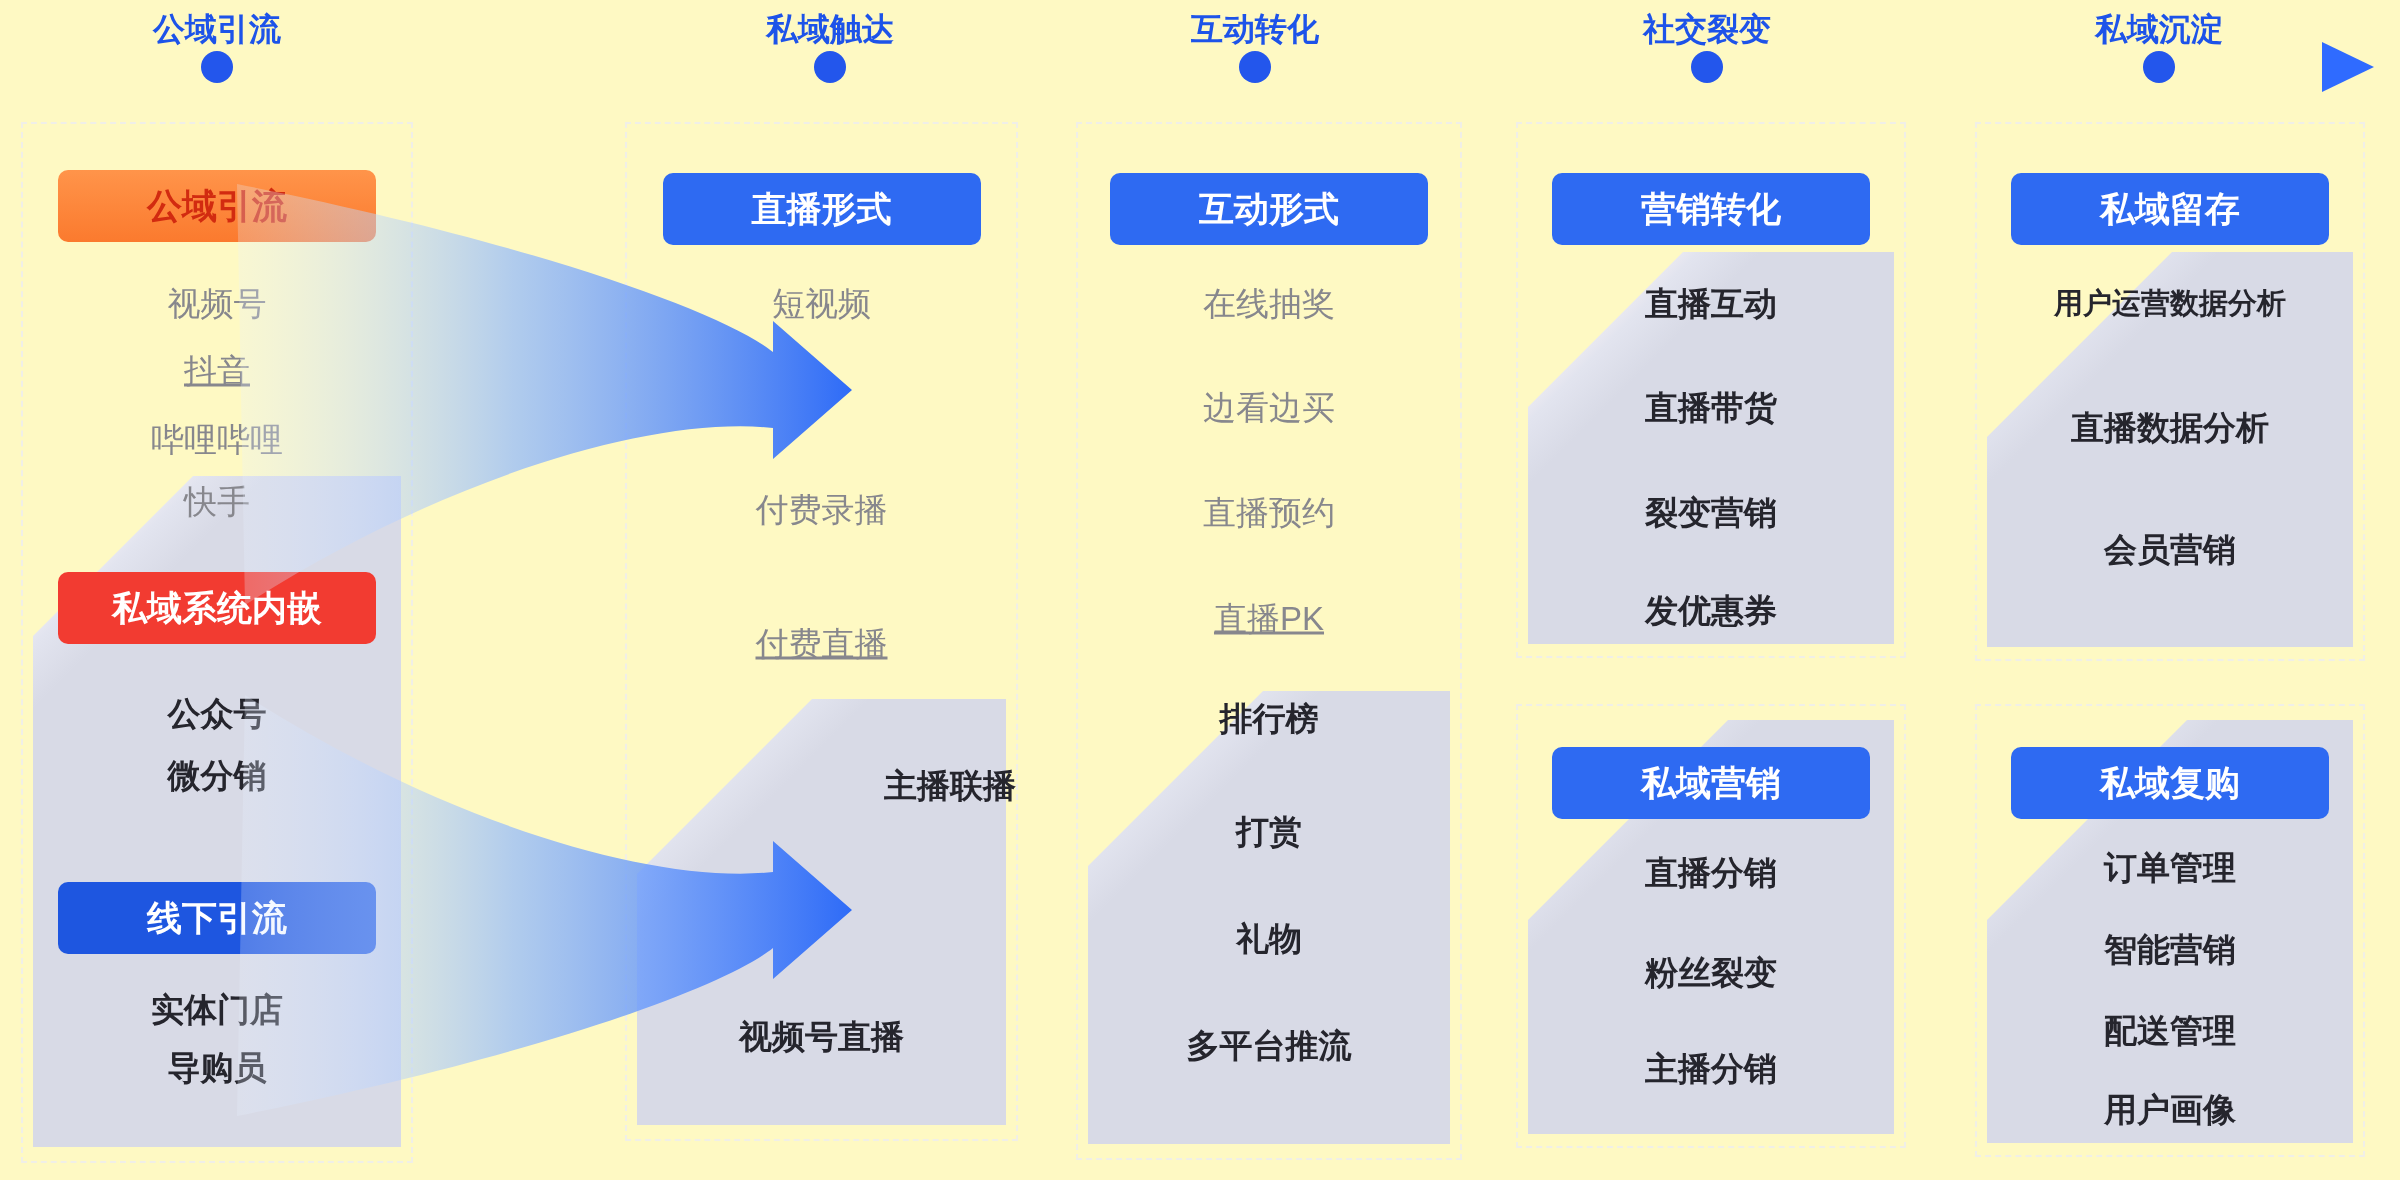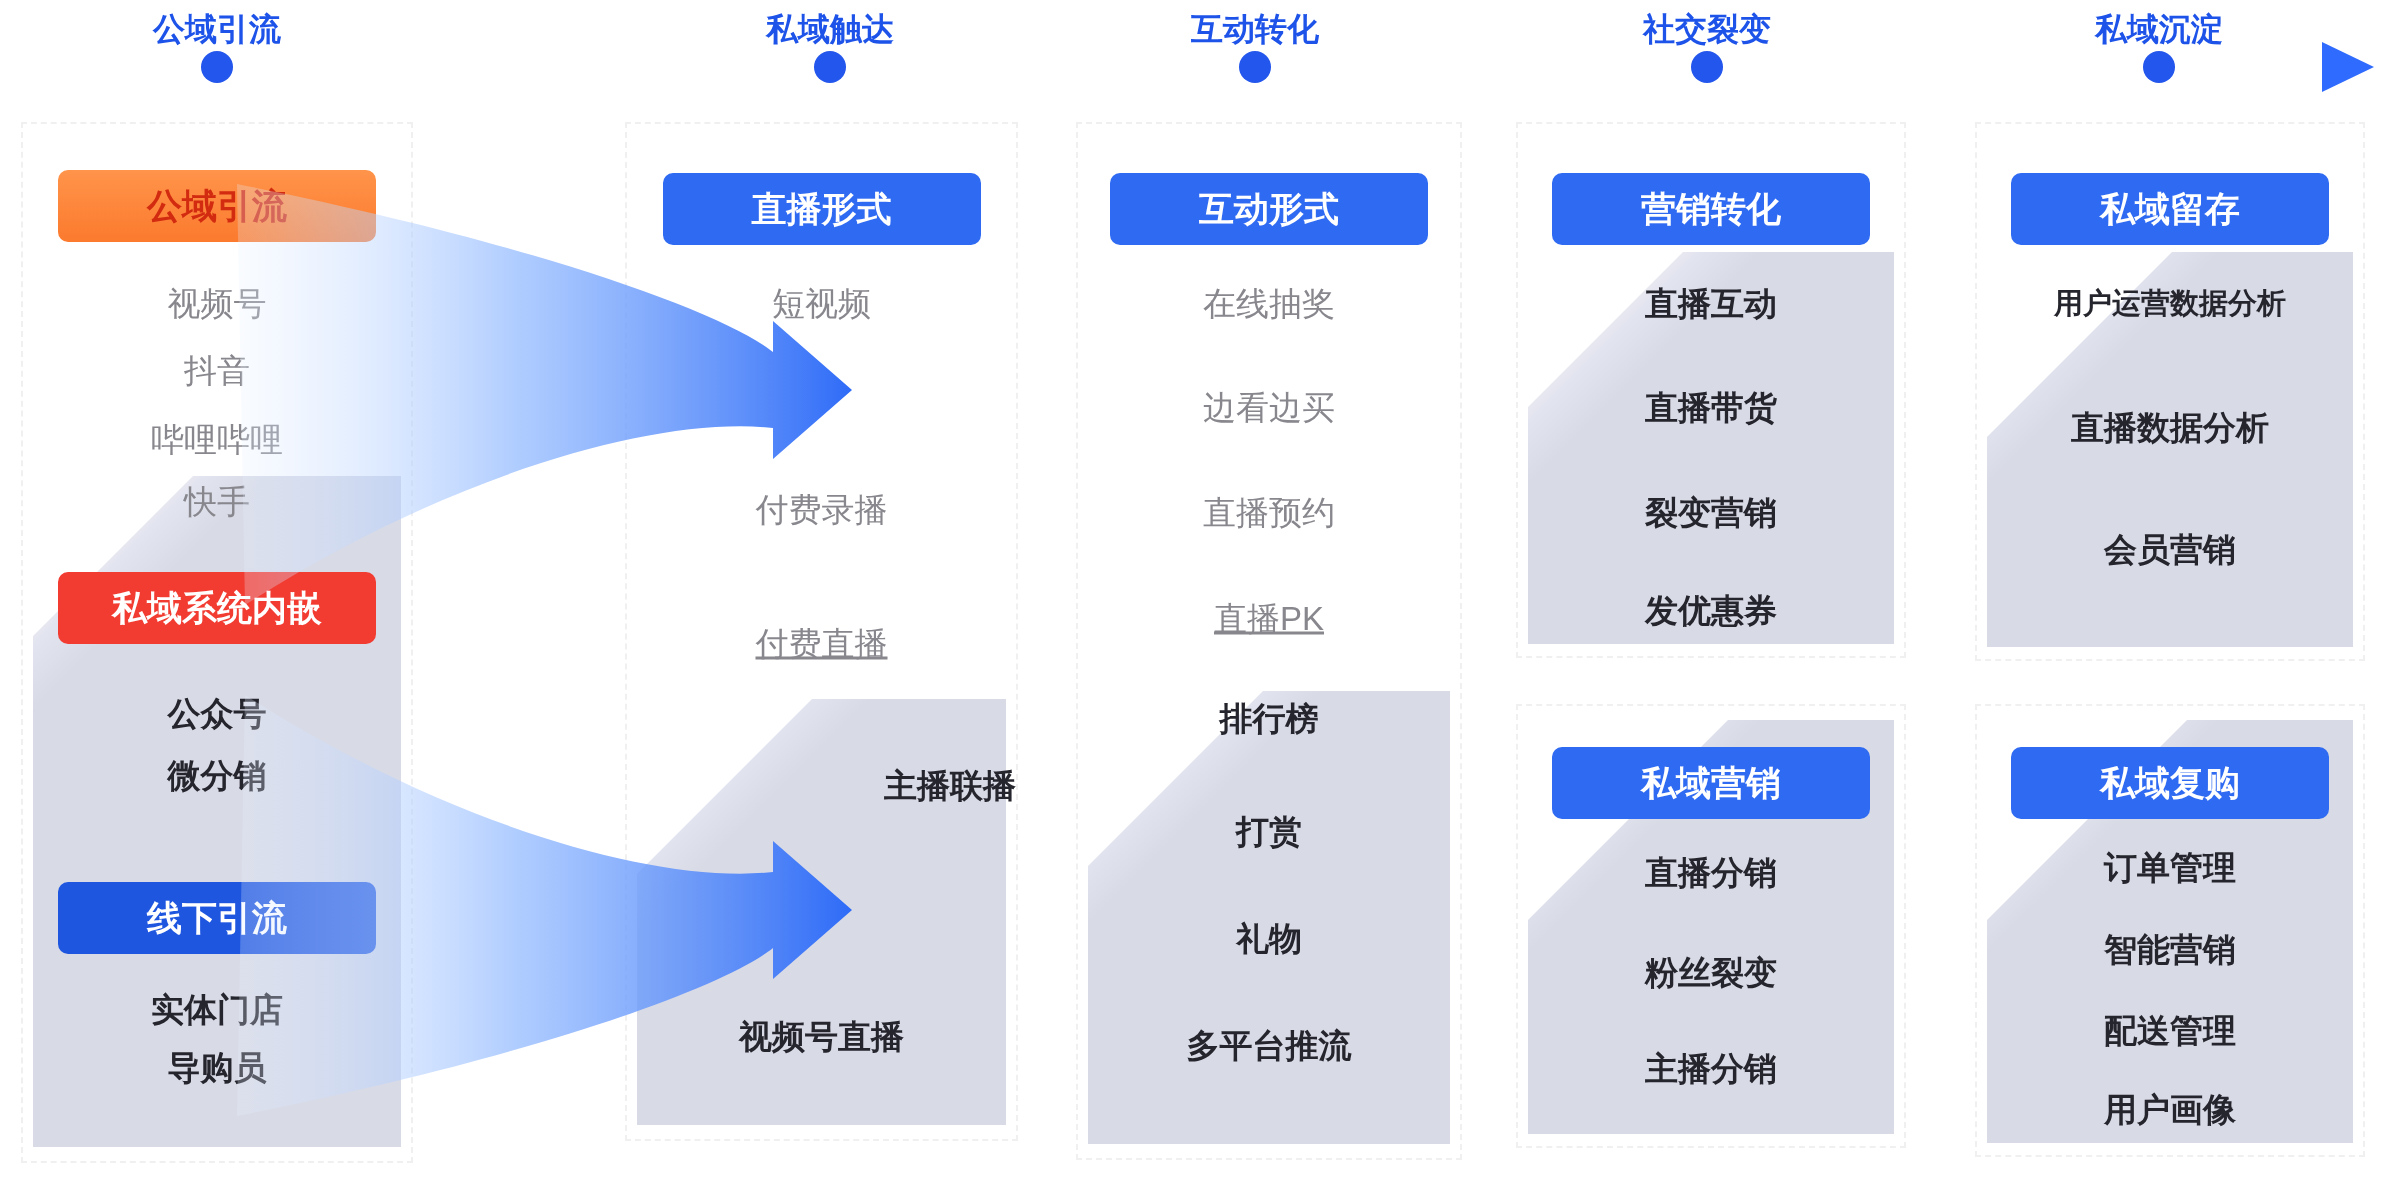--- a/index.html
+++ b/index.html
@@ -1,17 +1,17 @@
 <!DOCTYPE html>
 <html><head>
 <meta charset="utf-8">
 <style>
   html,body{margin:0;padding:0;background:#000;}
   #canvas{
-    position:relative;width:2400px;height:1180px;background:#ffffff;overflow:hidden;
+    position:relative;width:2400px;height:1180px;background:#fef9c3;overflow:hidden;
     font-family:"Liberation Sans","DejaVu Sans",sans-serif;
   }
   .stage-label{
     position:absolute;top:8px;transform:translateX(-50%);
     font-size:32px;font-weight:700;color:#1d53e9;white-space:nowrap;z-index:4;
   }
   .col{
     position:absolute;border:2px dashed rgba(238,238,238,.85);box-sizing:border-box;
   }
   .panel{
@@ -61,21 +61,21 @@
   <div class="stage-label" style="left:217px;">公域引流</div>
   <div class="stage-label" style="left:830px;">私域触达</div>
   <div class="stage-label" style="left:1255px;">互动转化</div>
   <div class="stage-label" style="left:1707px;">社交裂变</div>
   <div class="stage-label" style="left:2159px;">私域沉淀</div>
 
   <div class="col" style="left:21px;top:122px;width:392px;height:1041px;">
     <div class="panel" style="left:10px;right:10px;top:352px;bottom:14px;clip-path:polygon(160px 0,100% 0,100% 100%,0 100%,0 160px);"></div>
     <div class="chip orange" style="top:46px;">公域引流</div>
     <div class="item gray" style="top:180px;">视频号</div>
-    <div class="item gray" style="top:247px;">抖音</div>
+    <div class="item gray" style="top:247px;text-decoration:underline;">抖音</div>
     <div class="item gray" style="top:316px;">哔哩哔哩</div>
     <div class="item gray" style="top:378px;">快手</div>
     <div class="chip red" style="top:448px;">私域系统内嵌</div>
     <div class="item dark" style="top:590px;">公众号</div>
     <div class="item dark" style="top:652px;">微分销</div>
     <div class="chip deepblue" style="top:758px;">线下引流</div>
     <div class="item dark" style="top:886px;">实体门店</div>
     <div class="item dark" style="top:944px;">导购员</div>
   </div>
 

